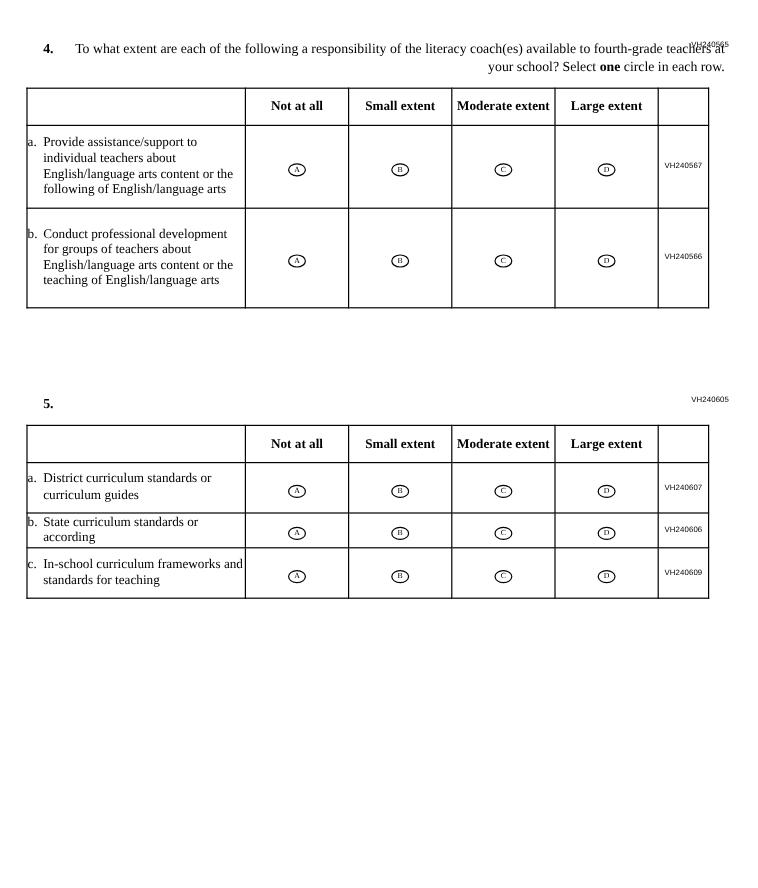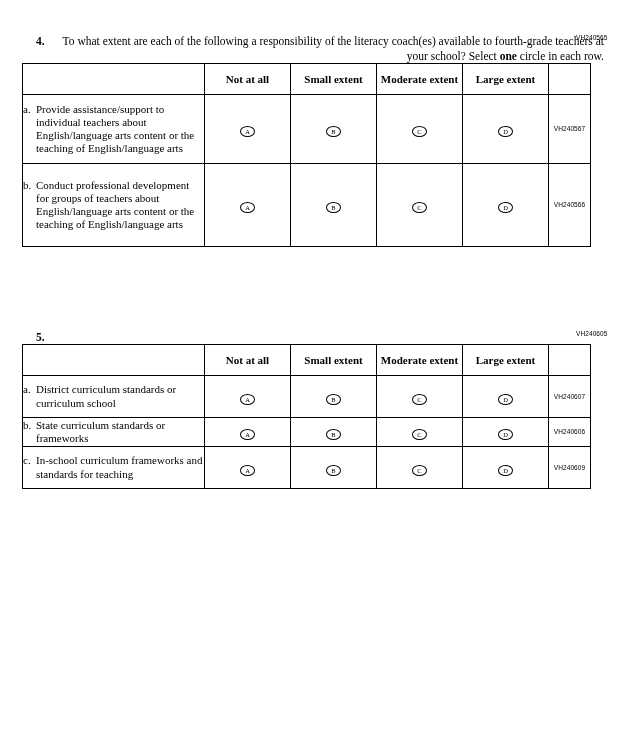--- a/index.html
+++ b/index.html
@@ -46,20 +46,21 @@
     flex: 1 1 auto;
     text-align: right;
   }
   .q-text b { font-weight: bold; }
 
   
   .matrix {
     border-collapse: collapse;
     table-layout: fixed;
     margin-left: 22px;
+    margin-top: 10px;
   }
   .matrix td, .matrix th {
     border: 1px solid #000000;
     vertical-align: middle;
     padding: 0;
   }
   .col-stem   { width: 182px; }
   .col-opt    { width: 86px; }
   .col-id     { width: 42px; }
 
@@ -155,21 +156,21 @@
         <th class="head-cell">Small extent</th>
         <th class="head-cell">Moderate extent</th>
         <th class="head-cell">Large extent</th>
         <th class="head-cell head-blank"></th>
       </tr>
 
       <tr>
         <td class="stem-cell" style="height:68px;">
           <div class="stem-inner">
             <span class="stem-letter">a.</span>
-            <span class="stem-label">Provide assistance/support to individual teachers about English/language arts content or the teaching of English/language arts</span>
+            <span class="stem-label">Provide assistance/support to individual teachers about English/language arts content or the following of English/language arts</span>
           </div>
         </td>
         <td class="opt-cell"><span class="bubble">A</span></td>
         <td class="opt-cell"><span class="bubble">B</span></td>
         <td class="opt-cell"><span class="bubble">C</span></td>
         <td class="opt-cell"><span class="bubble">D</span></td>
         <td class="id-cell">VH240567</td>
       </tr>
 
       <tr>
@@ -213,35 +214,35 @@
         <th class="head-cell">Small extent</th>
         <th class="head-cell">Moderate extent</th>
         <th class="head-cell">Large extent</th>
         <th class="head-cell head-blank"></th>
       </tr>
 
       <tr>
         <td class="stem-cell" style="height:41px;">
           <div class="stem-inner">
             <span class="stem-letter">a.</span>
-            <span class="stem-label">District curriculum standards or curriculum school</span>
+            <span class="stem-label">District curriculum standards or curriculum guides</span>
           </div>
         </td>
         <td class="opt-cell"><span class="bubble">A</span></td>
         <td class="opt-cell"><span class="bubble">B</span></td>
         <td class="opt-cell"><span class="bubble">C</span></td>
         <td class="opt-cell"><span class="bubble">D</span></td>
         <td class="id-cell">VH240607</td>
       </tr>
 
       <tr>
         <td class="stem-cell" style="height:28px;">
           <div class="stem-inner">
             <span class="stem-letter">b.</span>
-            <span class="stem-label">State curriculum standards or frameworks</span>
+            <span class="stem-label">State curriculum standards or according</span>
           </div>
         </td>
         <td class="opt-cell"><span class="bubble">A</span></td>
         <td class="opt-cell"><span class="bubble">B</span></td>
         <td class="opt-cell"><span class="bubble">C</span></td>
         <td class="opt-cell"><span class="bubble">D</span></td>
         <td class="id-cell">VH240606</td>
       </tr>
 
       <tr>

